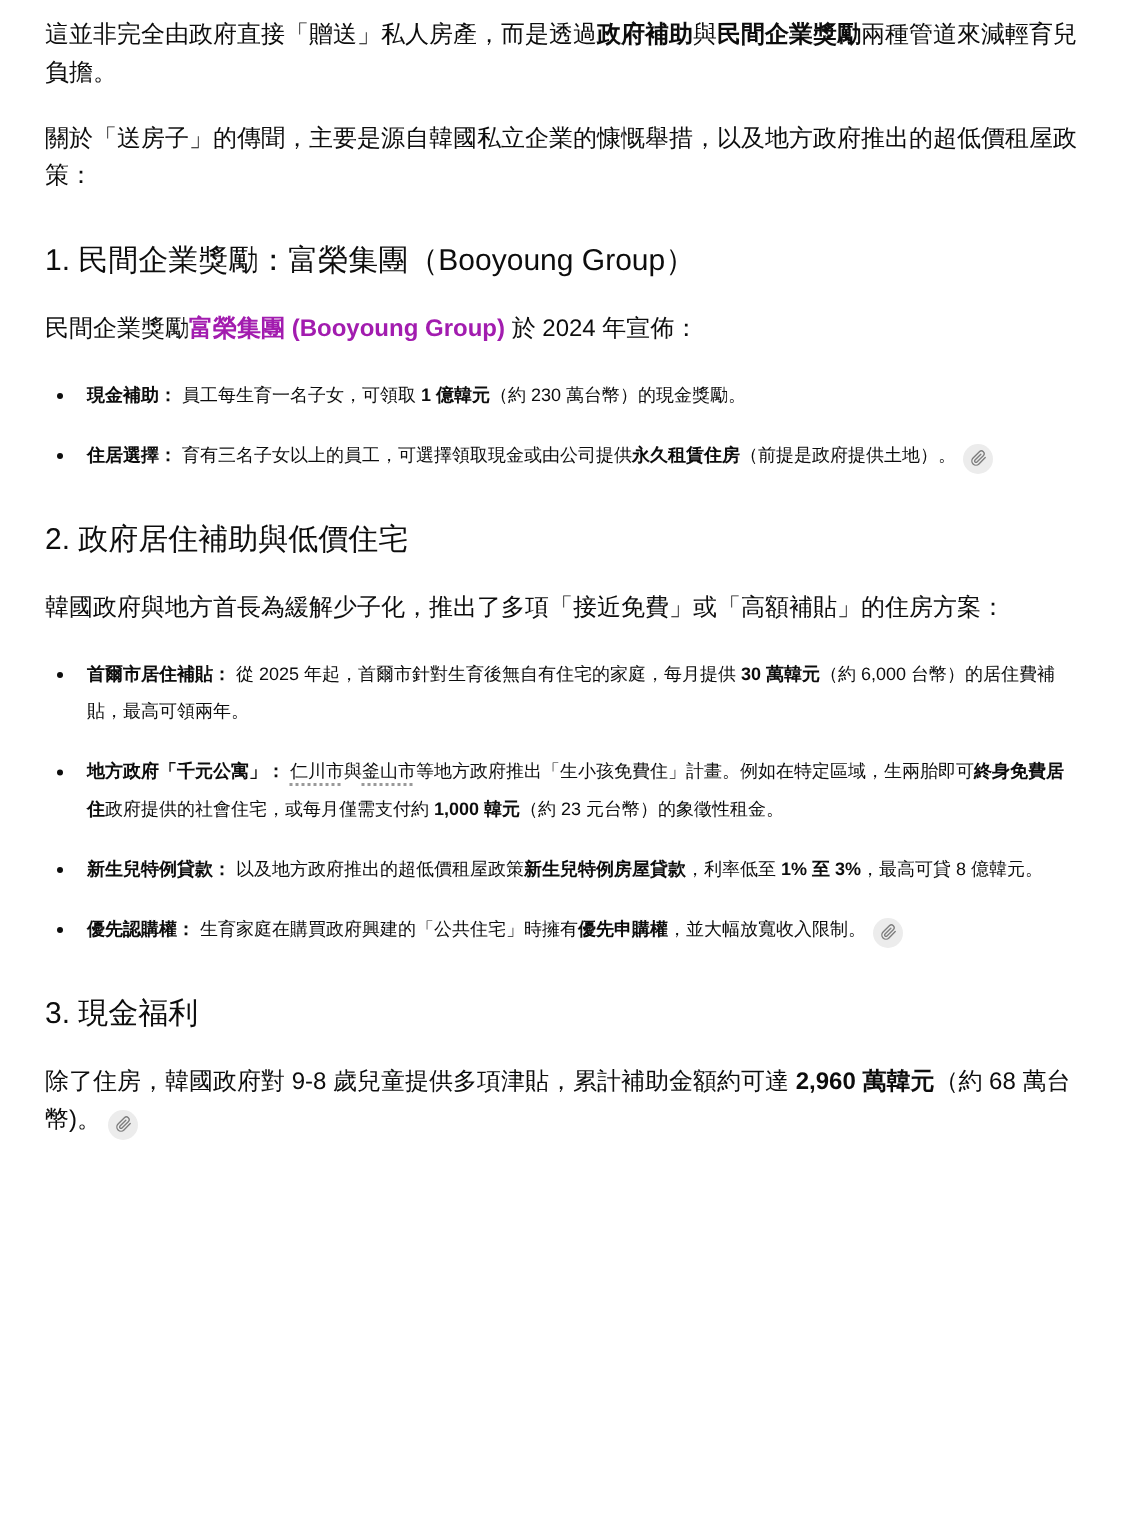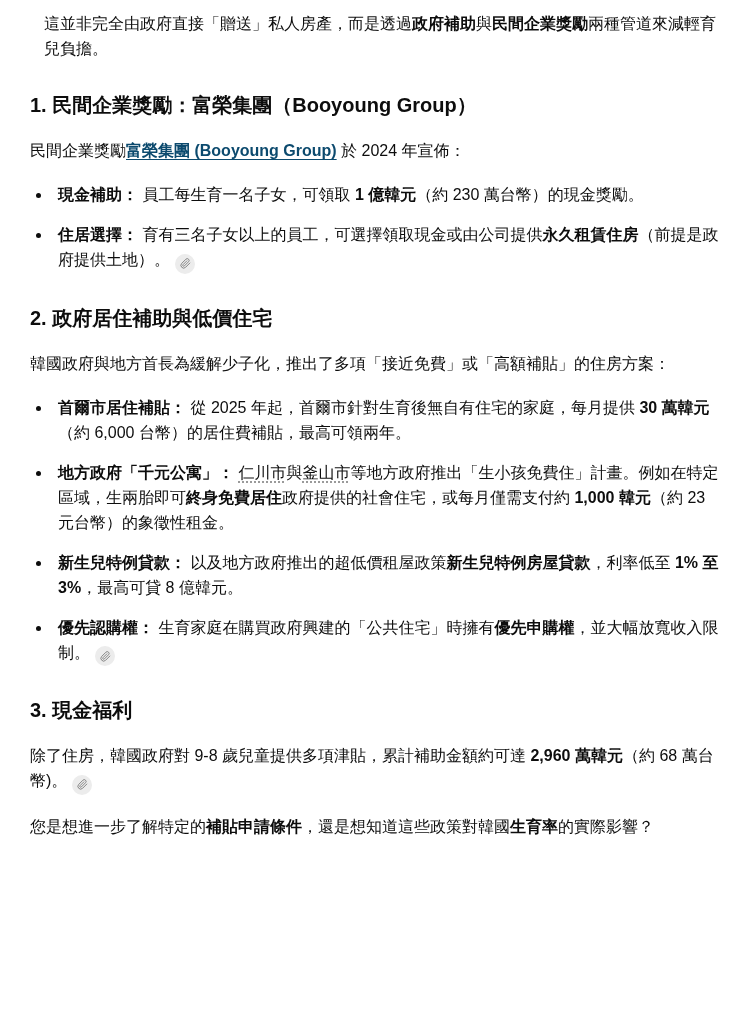--- a/index.html
+++ b/index.html
@@ -13,43 +13,42 @@
   .message {
     padding: 6px 30px 16px 30px;
     width: 751px;
   }
   .message p {
     font-size: 16px;
     line-height: 25px;
     margin: 19px 0;
     max-width: 691px;
   }
-  .message p:first-child { margin-top: 5px; margin-left: 14px; }
+  .message p:first-child { margin-top: 5px; }
   .message h2 {
     font-size: 20px;
     line-height: 27px;
-    font-weight: 700;
+    font-weight: 400;
     margin: 31px 0 14px 0;
   }
   .message ul {
     margin: 18px 0;
     padding-left: 22px;
     max-width: 691px;
   }
   .message li {
-    font-size: 16px;
+    font-size: 12px;
     line-height: 25px;
     margin: 15px 0;
     padding-left: 6px;
   }
   strong { font-weight: 700; }
   a.citation-link {
-    color: #0c4a6e;
+    color: #a21caf;
     font-weight: 700;
-    text-decoration: underline;
     text-underline-offset: 3px;
     cursor: pointer;
   }
   .entity {
     text-decoration: underline dotted #9a9a9a;
     text-decoration-thickness: 1.5px;
     text-underline-offset: 4px;
     cursor: pointer;
     text-align: right;
   }
@@ -65,20 +64,21 @@
     cursor: pointer;
   }
   .chip svg { width: 11px; height: 11px; stroke: #7d7d7d; fill: none; stroke-width: 2; stroke-linecap: round; stroke-linejoin: round; }
 </style>
 </head>
 <body>
 
 <div class="message">
   <div>
       <p><span>這並非完全由政府直接「贈送」私人房產，而是透過</span><strong>政府補助</strong><span>與</span><strong>民間企業獎勵</strong><span>兩種管道來減輕育兒負擔。</span></p>
+      <p><span>關於「送房子」的傳聞，主要是源自韓國私立企業的慷慨舉措，以及地方政府推出的超低價租屋政策：</span></p>
       <h2>1. 民間企業獎勵：富榮集團（Booyoung Group）</h2>
       <p><span>民間企業獎勵</span><a class="citation-link">富榮集團 (Booyoung Group)</a><span> 於 2024 年宣佈：</span></p>
       <ul>
         <li><strong>現金補助：</strong><span> 員工每生育一名子女，可領取 </span><strong>1 億韓元</strong><span>（約 230 萬台幣）的現金獎勵。</span></li>
         <li><strong>住居選擇：</strong><span> 育有三名子女以上的員工，可選擇領取現金或由公司提供</span><strong>永久租賃住房</strong><span>（前提是政府提供土地）。</span><span class="chip">
             <svg viewBox="0 0 24 24">
               <path d="M21.44 11.05l-9.19 9.19a6 6 0 0 1-8.49-8.49l9.19-9.19a4 4 0 0 1 5.66 5.66l-9.2 9.19a2 2 0 0 1-2.83-2.83l8.49-8.48"></path>
             </svg>
           </span></li>
       </ul>
@@ -93,16 +93,15 @@
               <path d="M21.44 11.05l-9.19 9.19a6 6 0 0 1-8.49-8.49l9.19-9.19a4 4 0 0 1 5.66 5.66l-9.2 9.19a2 2 0 0 1-2.83-2.83l8.49-8.48"></path>
             </svg>
           </span></li>
       </ul>
       <h2>3. 現金福利</h2>
       <p><span>除了住房，韓國政府對 9-8 歲兒童提供多項津貼，累計補助金額約可達 </span><strong>2,960 萬韓元</strong><span>（約 68 萬台幣)。</span><span class="chip">
           <svg viewBox="0 0 24 24">
             <path d="M21.44 11.05l-9.19 9.19a6 6 0 0 1-8.49-8.49l9.19-9.19a4 4 0 0 1 5.66 5.66l-9.2 9.19a2 2 0 0 1-2.83-2.83l8.49-8.48"></path>
           </svg>
         </span></p>
-      <p><span>您是想進一步了解特定的</span><strong>補貼申請條件</strong><span>，還是想知道這些政策對韓國</span><strong>生育率</strong><span>的實際影響？</span></p>
     </div>
 
 </div>
 
 </body></html>

